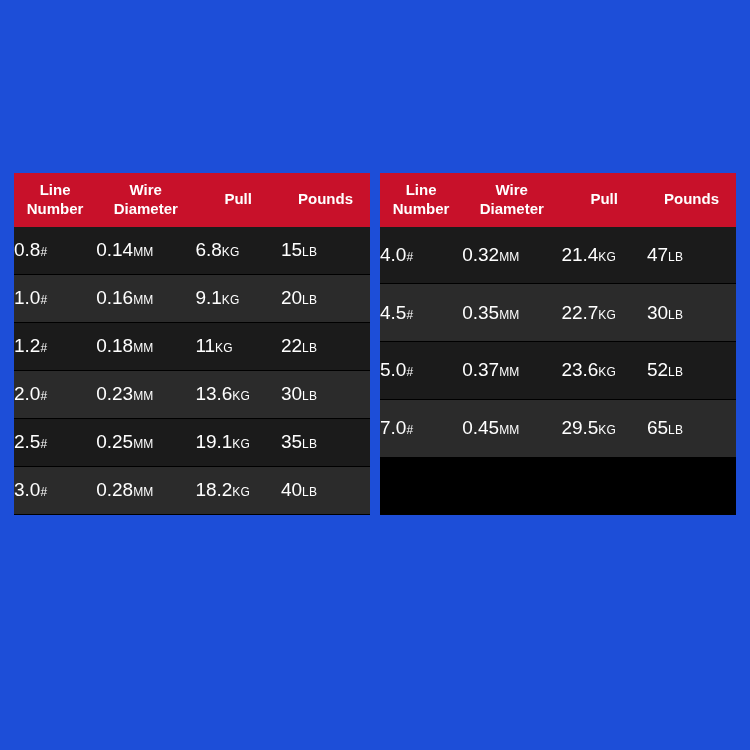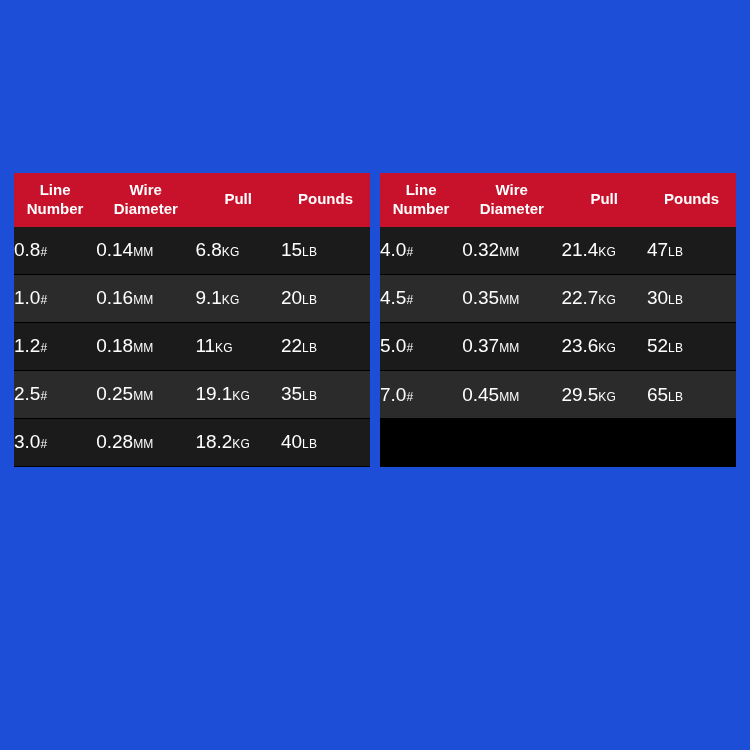--- a/index.html
+++ b/index.html
@@ -108,20 +108,26 @@
           <td><span>9.1</span><span class="unit">KG</span></td>
           <td><span>20</span><span class="unit">LB</span></td>
         </tr>
         <tr>
           <td><span>1.2</span><span class="unit">#</span></td>
           <td><span>0.18</span><span class="unit">MM</span></td>
           <td><span>11</span><span class="unit">KG</span></td>
           <td><span>22</span><span class="unit">LB</span></td>
         </tr>
         <tr>
+          <td><span>2.0</span><span class="unit">#</span></td>
+          <td><span>0.23</span><span class="unit">MM</span></td>
+          <td><span>13.6</span><span class="unit">KG</span></td>
+          <td><span>30</span><span class="unit">LB</span></td>
+        </tr>
+        <tr>
           <td><span>2.5</span><span class="unit">#</span></td>
           <td><span>0.25</span><span class="unit">MM</span></td>
           <td><span>19.1</span><span class="unit">KG</span></td>
           <td><span>35</span><span class="unit">LB</span></td>
         </tr>
         <tr>
           <td><span>3.0</span><span class="unit">#</span></td>
           <td><span>0.28</span><span class="unit">MM</span></td>
           <td><span>18.2</span><span class="unit">KG</span></td>
           <td><span>40</span><span class="unit">LB</span></td>

